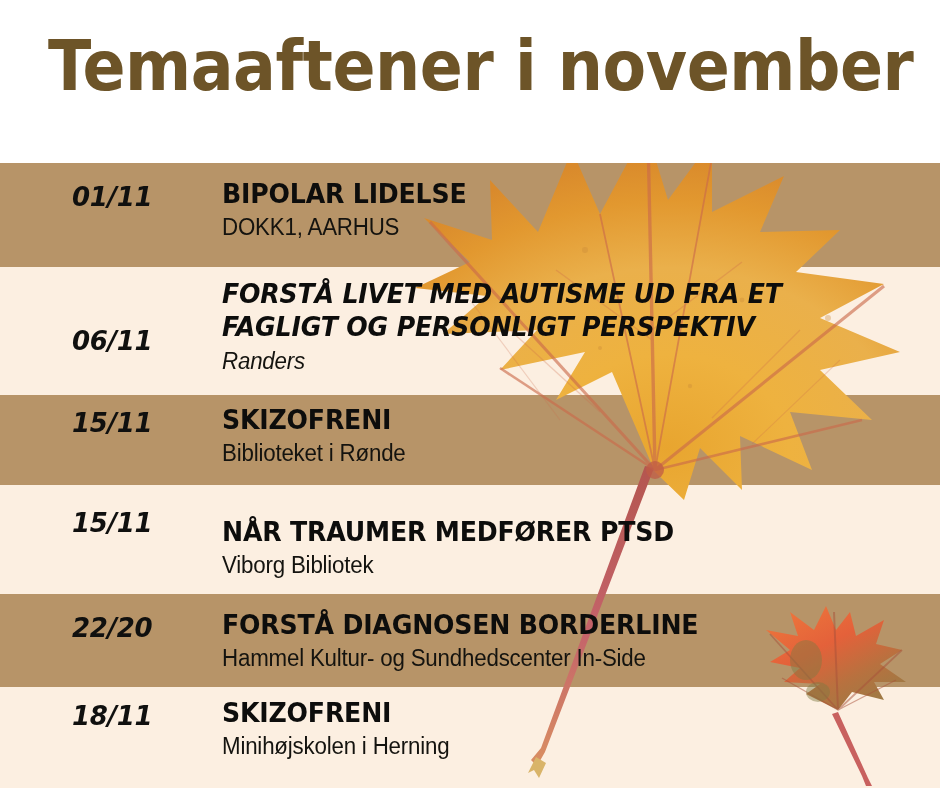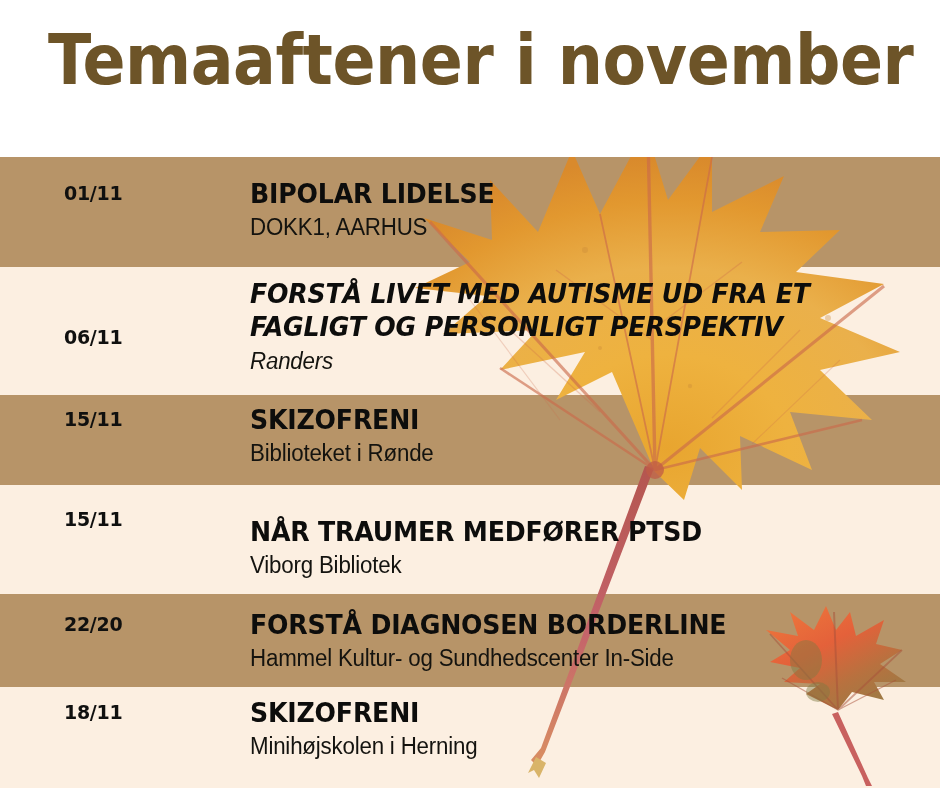--- a/index.html
+++ b/index.html
@@ -14,21 +14,21 @@
     position: relative;
     width: 940px;
     height: 788px;
     overflow: hidden;
     background: #ffffff;
   }
 
   
   .title-area {
     position: absolute;
-    left: 0; top: 0;
+    left: 0; top: 6px;
     width: 940px;
     height: 157px;
     background: #ffffff;
     z-index: 4;
   }
   .poster-title {
     position: absolute;
     left: 48px;
     top: 20px;
     font-family: "DejaVu Sans", sans-serif;
@@ -75,33 +75,33 @@
   }
   .row {
     position: absolute;
     left: 0;
     width: 940px;
     display: flex;
     align-items: flex-start;
   }
   .row-date {
     position: absolute;
-    left: 64px;
+    left: 72px;
     font-family: "DejaVu Sans", sans-serif;
-    font-size: 19px;
+    font-size: 26px;
     font-weight: 700;
     color: #10100f;
     letter-spacing: -0.3px;
     white-space: nowrap;
+    font-style: italic;
   }
   .row-body {
     position: absolute;
     left: 222px;
     width: 640px;
-    margin-left: 28px;
   }
   .row-title {
     font-family: "DejaVu Sans", sans-serif;
     font-size: 26px;
     font-weight: 700;
     color: #0d0d0c;
     letter-spacing: -0.2px;
     line-height: 1.28;
     transform: scaleX(0.97);
     transform-origin: left top;

